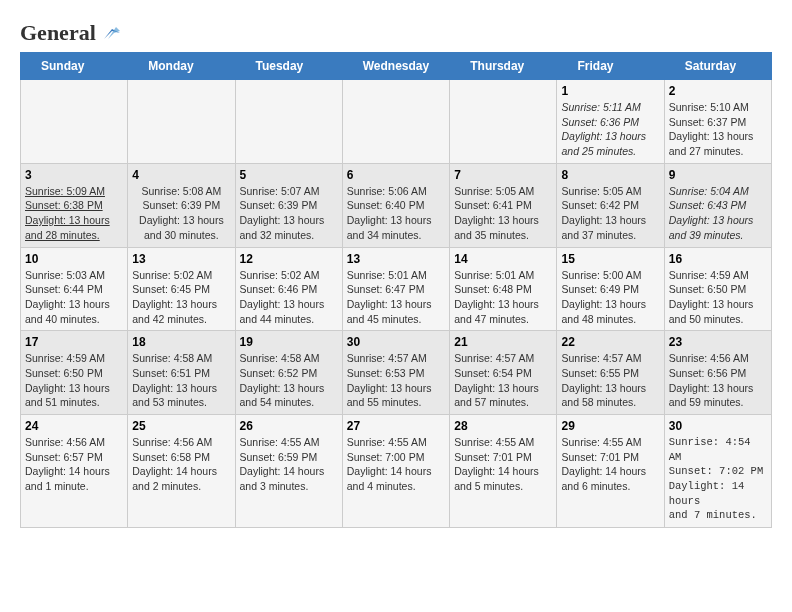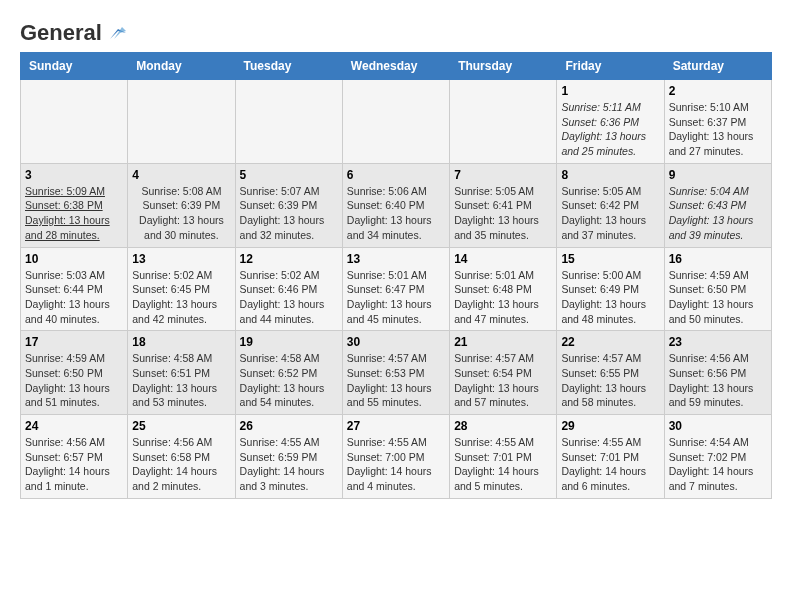--- a/index.html
+++ b/index.html
@@ -8,20 +8,21 @@
       background: #fff;
       width: 792px;
       min-height: 612px;
       padding: 20px;
     }
     .header-area {
       display: flex;
       justify-content: space-between;
       align-items: center;
       margin-bottom: 10px;
+      font-family: Liberation Serif, serif;
     }
     .logo {
       display: flex;
       flex-direction: column;
       align-items: flex-start;
     }
     .title-block {
       text-align: right;
     }
     .month-title {
@@ -34,21 +35,21 @@
       color: #555;
     }
     .calendar {
       width: 100%;
       border-collapse: collapse;
       font-size: 11px;
     }
     .calendar thead th {
       background-color: #3a7bbf;
       color: #fff;
-      padding: 6px 8px;
+      padding: 6px 20px;
       text-align: left;
       font-size: 12px;
       font-weight: bold;
       border: 1px solid #3a7bbf;
     }
     .calendar tbody td {
       border: 1px solid #ccc;
       vertical-align: top;
       padding: 4px;
       min-height: 70px;
@@ -320,20 +321,20 @@
         </td>
         <td>
           <span class="day-num">29</span>
           <div class="day-info" style="white-space: pre-line;">Sunrise: 4:55 AM
 Sunset: 7:01 PM
 Daylight: 14 hours
 and 6 minutes.</div>
         </td>
         <td>
           <span class="day-num">30</span>
-          <div class="day-info" style="white-space: pre-line;">Sunrise: 4:54 AM
+          <div class="day-info" style="white-space: pre-line; font-family: Liberation Mono, monospace;">Sunrise: 4:54 AM
 Sunset: 7:02 PM
 Daylight: 14 hours
 and 7 minutes.</div>
         </td>
       </tr>
     </tbody>
 </table>
 
 </body></html>

